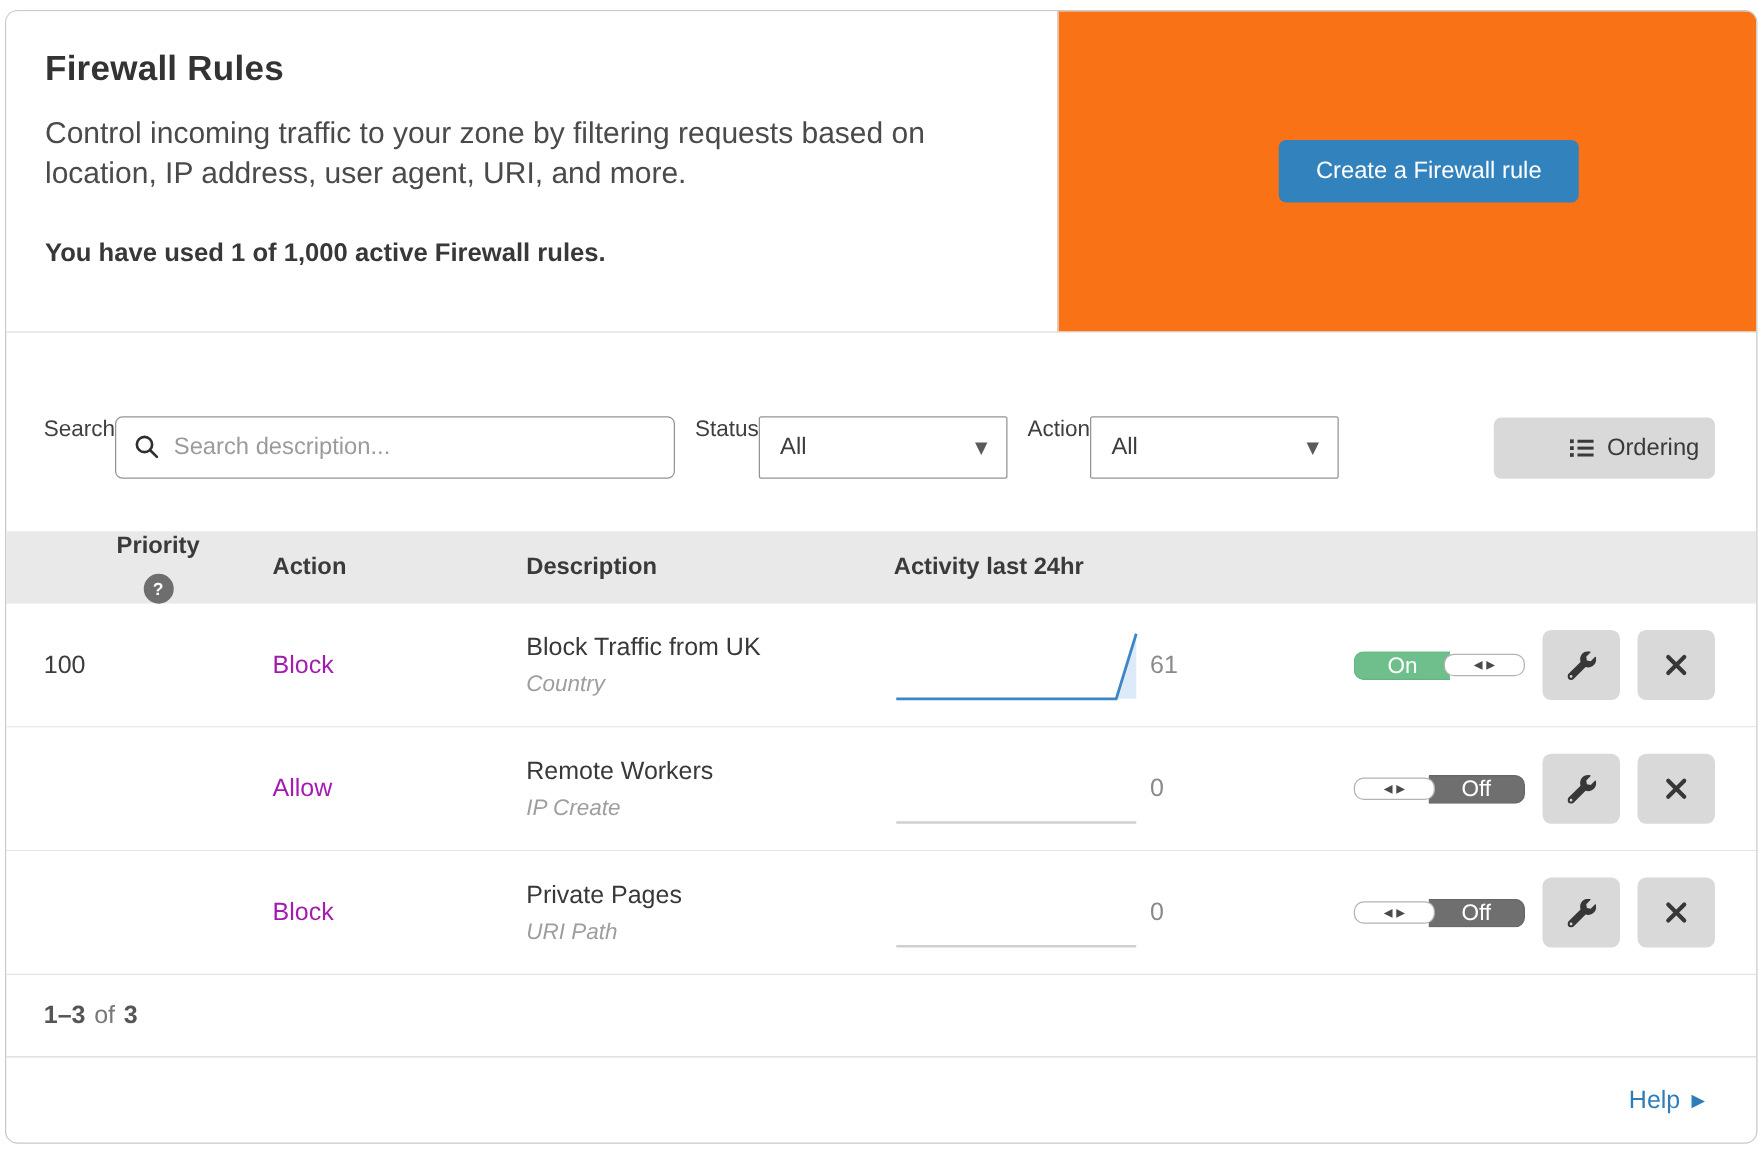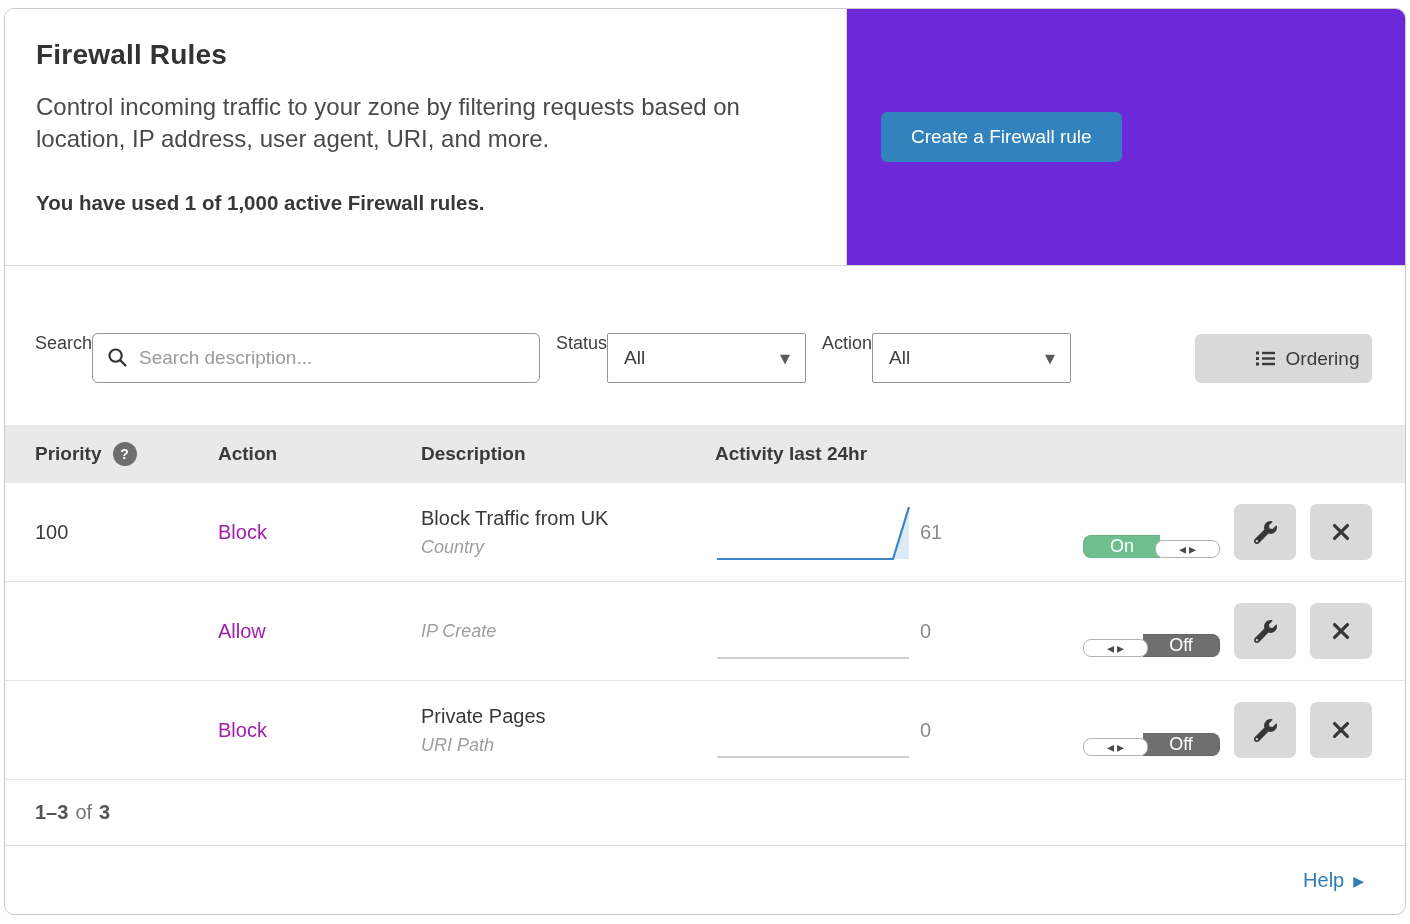--- a/index.html
+++ b/index.html
@@ -14,22 +14,22 @@
     border: 1px solid #c9c9c9;
     border-radius: 10px;
     overflow: hidden;
     background: #fff;
   }
 
   
   .top-section { display: flex; height: 257px; border-bottom: 1px solid #d9d9d9; }
   .top-left { width: 841px; padding: 30px 32px 0 31px; background: #fff; }
   .top-right {
-    flex: 1; background: #6d28d9; border-left: 1px solid #d9d9d9;
-    display: flex; align-items: center; justify-content: flex-start; padding-left: 34px;
+    flex: 1; background: #f97316; border-left: 1px solid #d9d9d9;
+    display: flex; align-items: center; justify-content: center; padding-left: 34px;
   }
   .page-title { font-size: 28px; font-weight: 700; color: #333; margin-bottom: 20px; letter-spacing: .2px; }
   .page-desc { font-size: 24px; color: #4a4a4a; line-height: 32px; max-width: 770px; }
   .usage-note { margin-top: 36px; font-size: 20.5px; font-weight: 700; color: #383838; }
   .primary-btn {
     background: #3282bd; color: #fff; border: none; border-radius: 6px;
     font-size: 19px; padding: 14px 30px; cursor: pointer;
     font-family: "Liberation Sans", sans-serif;
   }
 
@@ -59,21 +59,21 @@
     font-size: 19px; color: #3a3a3a; cursor: pointer;
     font-family: "Liberation Sans", sans-serif;
     padding-left: 48px;
   }
 
   
   .table-header {
     height: 58px; background: #e9e9e9; display: flex; align-items: center;
     padding-left: 30px; font-size: 19px; font-weight: 700; color: #3a3a3a;
   }
-  .col-priority { width: 183px; display: flex; align-items: center; gap: 11px; }
+  .col-priority { width: 183px; display: flex; align-items: center; gap: 11px; flex-direction: column; }
   .col-action   { width: 203px; }
   .col-desc     { width: 294px; }
   .col-activity { flex: 1; }
   .help-badge {
     width: 24px; height: 24px; border-radius: 50%; background: #6e6e6e;
     color: #fff; font-size: 14px; font-weight: 700;
     display: flex; align-items: center; justify-content: center; cursor: pointer;
   }
   .table-row {
     height: 99px; border-bottom: 1px solid #e3e3e3;
@@ -82,21 +82,21 @@
   .cell-priority { width: 183px; font-size: 20px; color: #3c3c3c; }
   .cell-action   { width: 203px; font-size: 20px; color: #a21caf; }
   .cell-desc     { width: 294px; }
   .desc-title { font-size: 20px; color: #383838; margin-bottom: 7px; }
   .desc-sub   { font-size: 18px; color: #9e9e9e; font-style: italic; }
   .cell-spark { width: 205px; display: flex; align-items: center; }
   .cell-count { width: 72px; font-size: 20px; color: #8a8a8a; }
   .row-spacer { flex: 1; }
 
   
-  .toggle { display: flex; align-items: flex-end; height: 52px; width: 137px; }
+  .toggle { display: flex; align-items: center; height: 52px; width: 137px; }
   .t-label {
     flex: 1; display: flex; align-items: center; justify-content: center;
     color: #fff; font-size: 18px;
   }
   .t-handle {
     width: 65px; background: #fff; border: 1px solid #b3b3b3; border-radius: 8px;
     display: flex; align-items: center; justify-content: center;
     color: #4a4a4a; font-size: 14px; letter-spacing: 3px;
     font-family: "DejaVu Sans", sans-serif; cursor: pointer; z-index: 1;
     text-indent: 3px;
@@ -227,20 +227,21 @@
       <svg width="22" height="22" viewBox="0 0 24 24">
         <path d="M5 5 L19 19 M19 5 L5 19" stroke="#373737" stroke-width="3.6" stroke-linecap="round"></path>
       </svg>
     </button>
   </div>
 
   <div class="table-row">
     <div class="cell-priority"></div>
     <div class="cell-action">Allow</div>
     <div class="cell-desc">
+      <div class="desc-title">Remote Workers</div>
       <div class="desc-sub">IP Create</div>
     </div>
     <div class="cell-spark">
       <svg width="200" height="74" viewBox="0 0 200 74">
         <polyline points="2,64 194,64" fill="none" stroke="#cfcfcf" stroke-width="2"></polyline>
       </svg>
     </div>
     <div class="cell-count">0</div>
     <div class="row-spacer"></div>
     <div class="toggle off">

